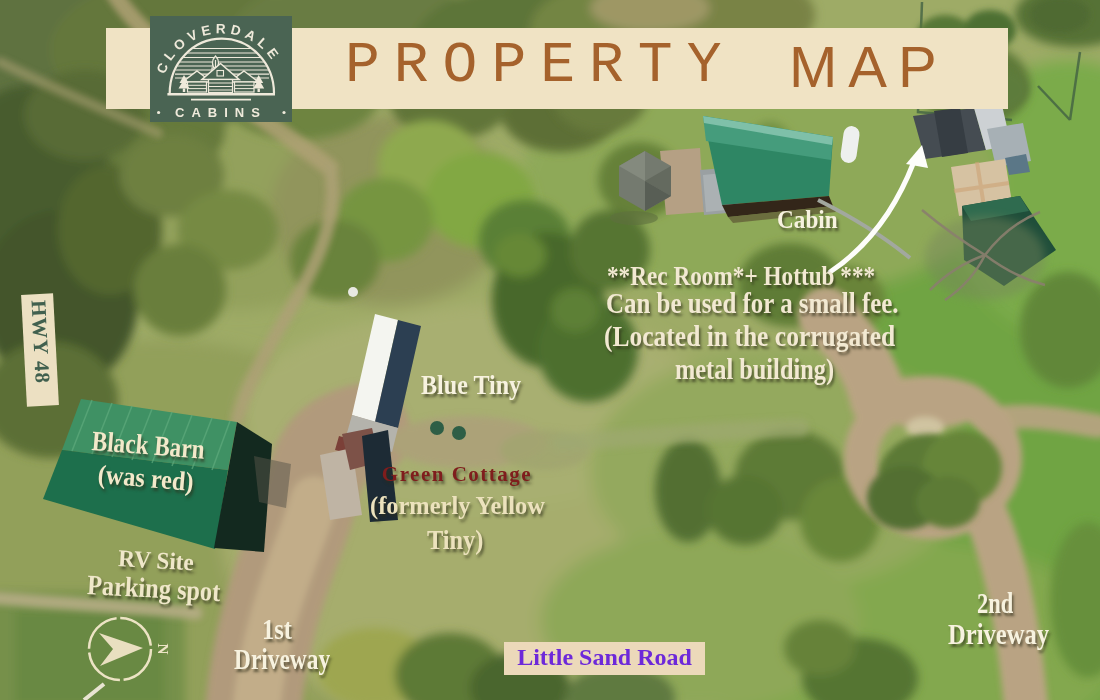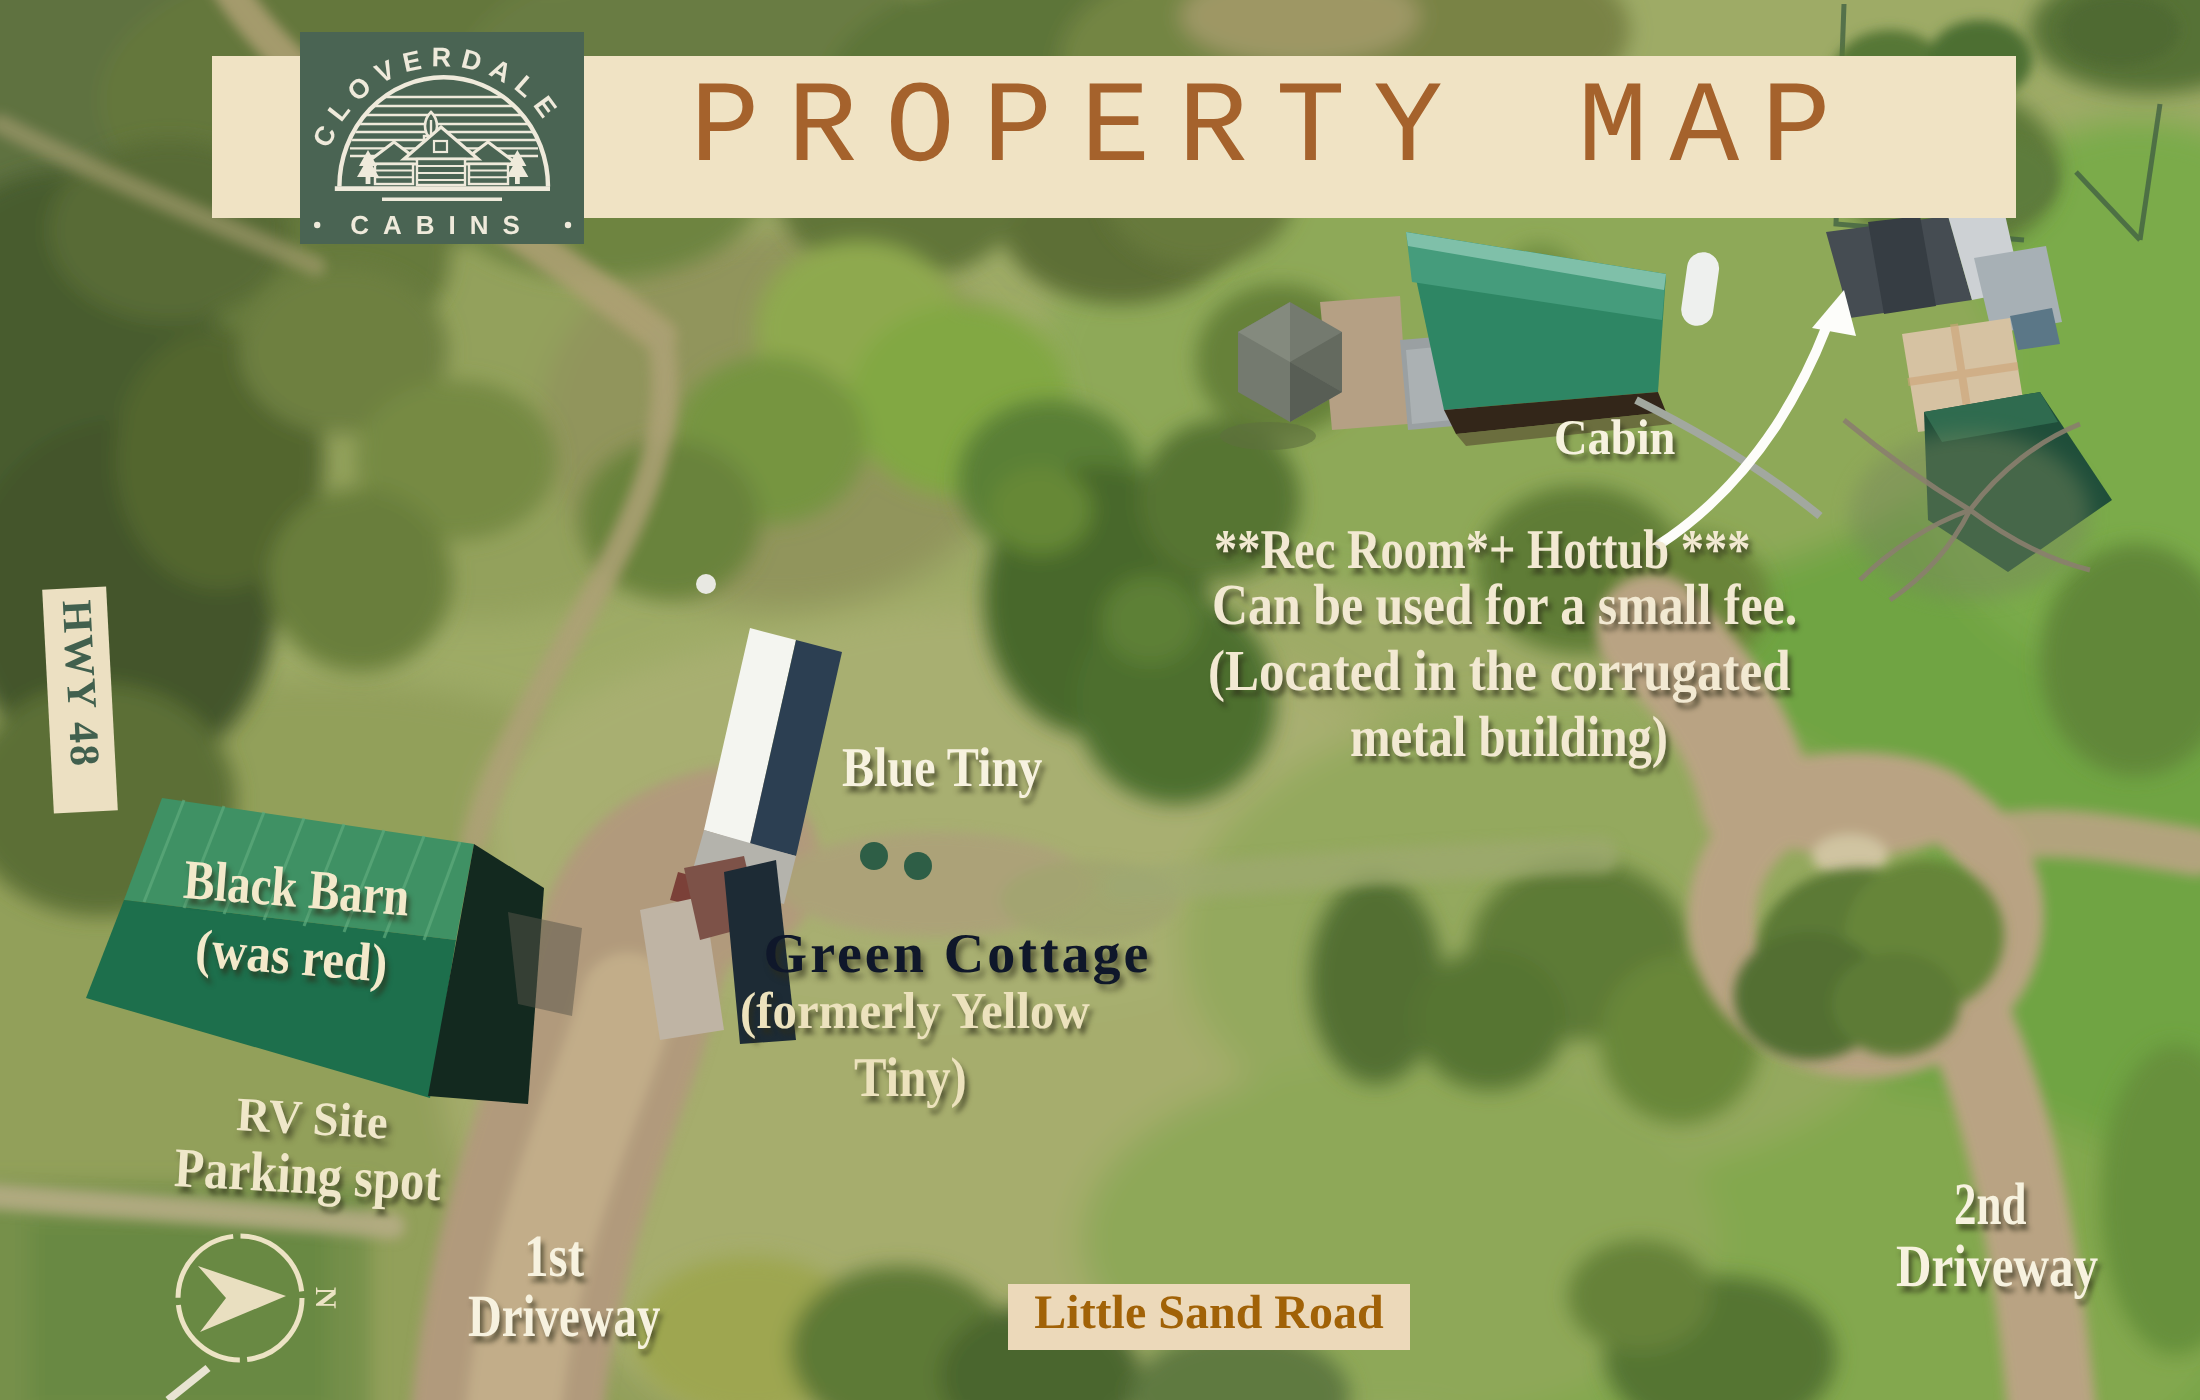--- a/index.html
+++ b/index.html
@@ -261,21 +261,21 @@
   <g>
     <circle cx="120" cy="649" r="31" fill="none" stroke="#ece3c4" stroke-width="2.5" stroke-dasharray="45 3.7"></circle>
     <polygon points="143,648 99,633 113,649 100,666" fill="#e9dfc0"></polygon>
     <text x="0" y="0" font-family="Liberation Serif" font-size="15" font-weight="bold" fill="#ece3c4" transform="translate(158,643.5) rotate(90)">N</text>
   </g>
 </svg>
 
 <div style="position:absolute;left:106px;top:28px;width:902px;height:81px;background:#f0e3c4;"></div>
 
 <div style="position:absolute;left:345px;top:33px;font-family:Liberation Mono, monospace;font-size:58px;color:#a5622c;letter-spacing:14px;">PROPERTY</div>
-<div style="position:absolute;left:789px;top:33px;font-family:Liberation Mono, monospace;font-size:58px;color:#a5622c;letter-spacing:11px;">MAP</div>
+<div style="position:absolute;left:789px;top:33px;font-family:Liberation Sans, sans-serif;font-size:58px;color:#a5622c;letter-spacing:11px;">MAP</div>
 
 <svg style="position:absolute;left:150px;top:16px;" width="142" height="106" viewBox="0 0 142 106">
   <rect x="0" y="0" width="142" height="106" fill="#4a6453"></rect>
   <defs>
     <clipPath id="domeclip">
           <path d="M 21,77 A 51,54 0 0 1 123,77 Z"></path>
         </clipPath>
   </defs>
 
   <path d="M 19.7,77.3 A 52,54.5 0 0 1 124,77.3" stroke="#efeadb" fill="none" stroke-width="2.2"></path>
@@ -351,28 +351,28 @@
 
 <div class="lbl" style="left:119px;top:545.6px;font-size:24px;transform:rotate(3.3deg) scaleX(0.97);color:#efe7c9;">RV Site</div>
 
 <div class="lbl" style="left:87.7px;top:571.4px;font-size:28px;transform:rotate(3.1deg) scaleX(0.87);color:#efe7c9;">Parking spot</div>
 
 <div class="lbl" style="left:262px;top:614px;font-size:30px;transform:scaleX(0.82);">1st</div>
 <div class="lbl" style="left:233.6px;top:644px;font-size:30px;transform:scaleX(0.78);">Driveway</div>
 
 <div class="lbl" style="left:421px;top:371px;font-size:28px;transform:scaleX(0.86);">Blue Tiny</div>
 
-<div class="lbl" style="left:381.8px;top:463.5px;font-size:28px;letter-spacing:1.5px;color:#0f172a;text-align:center;">Green Cottage</div>
+<div class="lbl" style="left:381.8px;top:463.5px;font-size:21px;letter-spacing:1.5px;color:#7f1d1d;text-align:center;">Green Cottage</div>
 <div class="lbl" style="left:370px;top:492.7px;font-size:26px;transform:scaleX(0.94);color:#ece2bd;">(formerly Yellow</div>
 <div class="lbl" style="left:427.3px;top:525.8px;font-size:28px;transform:scaleX(0.87);color:#ece2bd;">Tiny)</div>
 
 <div class="lbl" style="left:777px;top:207.2px;font-size:25px;transform:scaleX(0.93);">Cabin</div>
 
 <div class="lbl" style="left:606.5px;top:261.9px;font-size:28px;transform:scaleX(0.83);color:#f2e9d2;">**Rec Room*+ Hottub&nbsp;***</div>
 <div class="lbl" style="left:606px;top:289.1px;font-size:29px;transform:scaleX(0.86);color:#f2e9d2;">Can be used for a small fee.</div>
 <div class="lbl" style="left:603.6px;top:322.1px;font-size:29px;transform:scaleX(0.88);color:#f2e9d2;">(Located in the corrugated</div>
 <div class="lbl" style="left:675.2px;top:355px;font-size:29px;transform:scaleX(0.84);color:#f2e9d2;">metal building)</div>
 
 <div class="lbl" style="left:977px;top:588px;font-size:30px;transform:scaleX(0.75);">2nd</div>
 <div class="lbl" style="left:948px;top:619px;font-size:30px;transform:scaleX(0.82);">Driveway</div>
 
-<div style="position:absolute;left:504px;top:642px;width:201px;height:33px;background:#ecd9ba;text-align:center;font-family:'Liberation Serif',serif;font-weight:700;font-size:24px;line-height:31px;color:#a16207;">Little Sand Road</div>
+<div style="position:absolute;left:504px;top:642px;width:201px;height:33px;background:#ecd9ba;text-align:center;font-family:'Liberation Serif',serif;font-weight:700;font-size:24px;line-height:31px;color:#6d28d9;">Little Sand Road</div>
 </div>
 
 </body></html>

